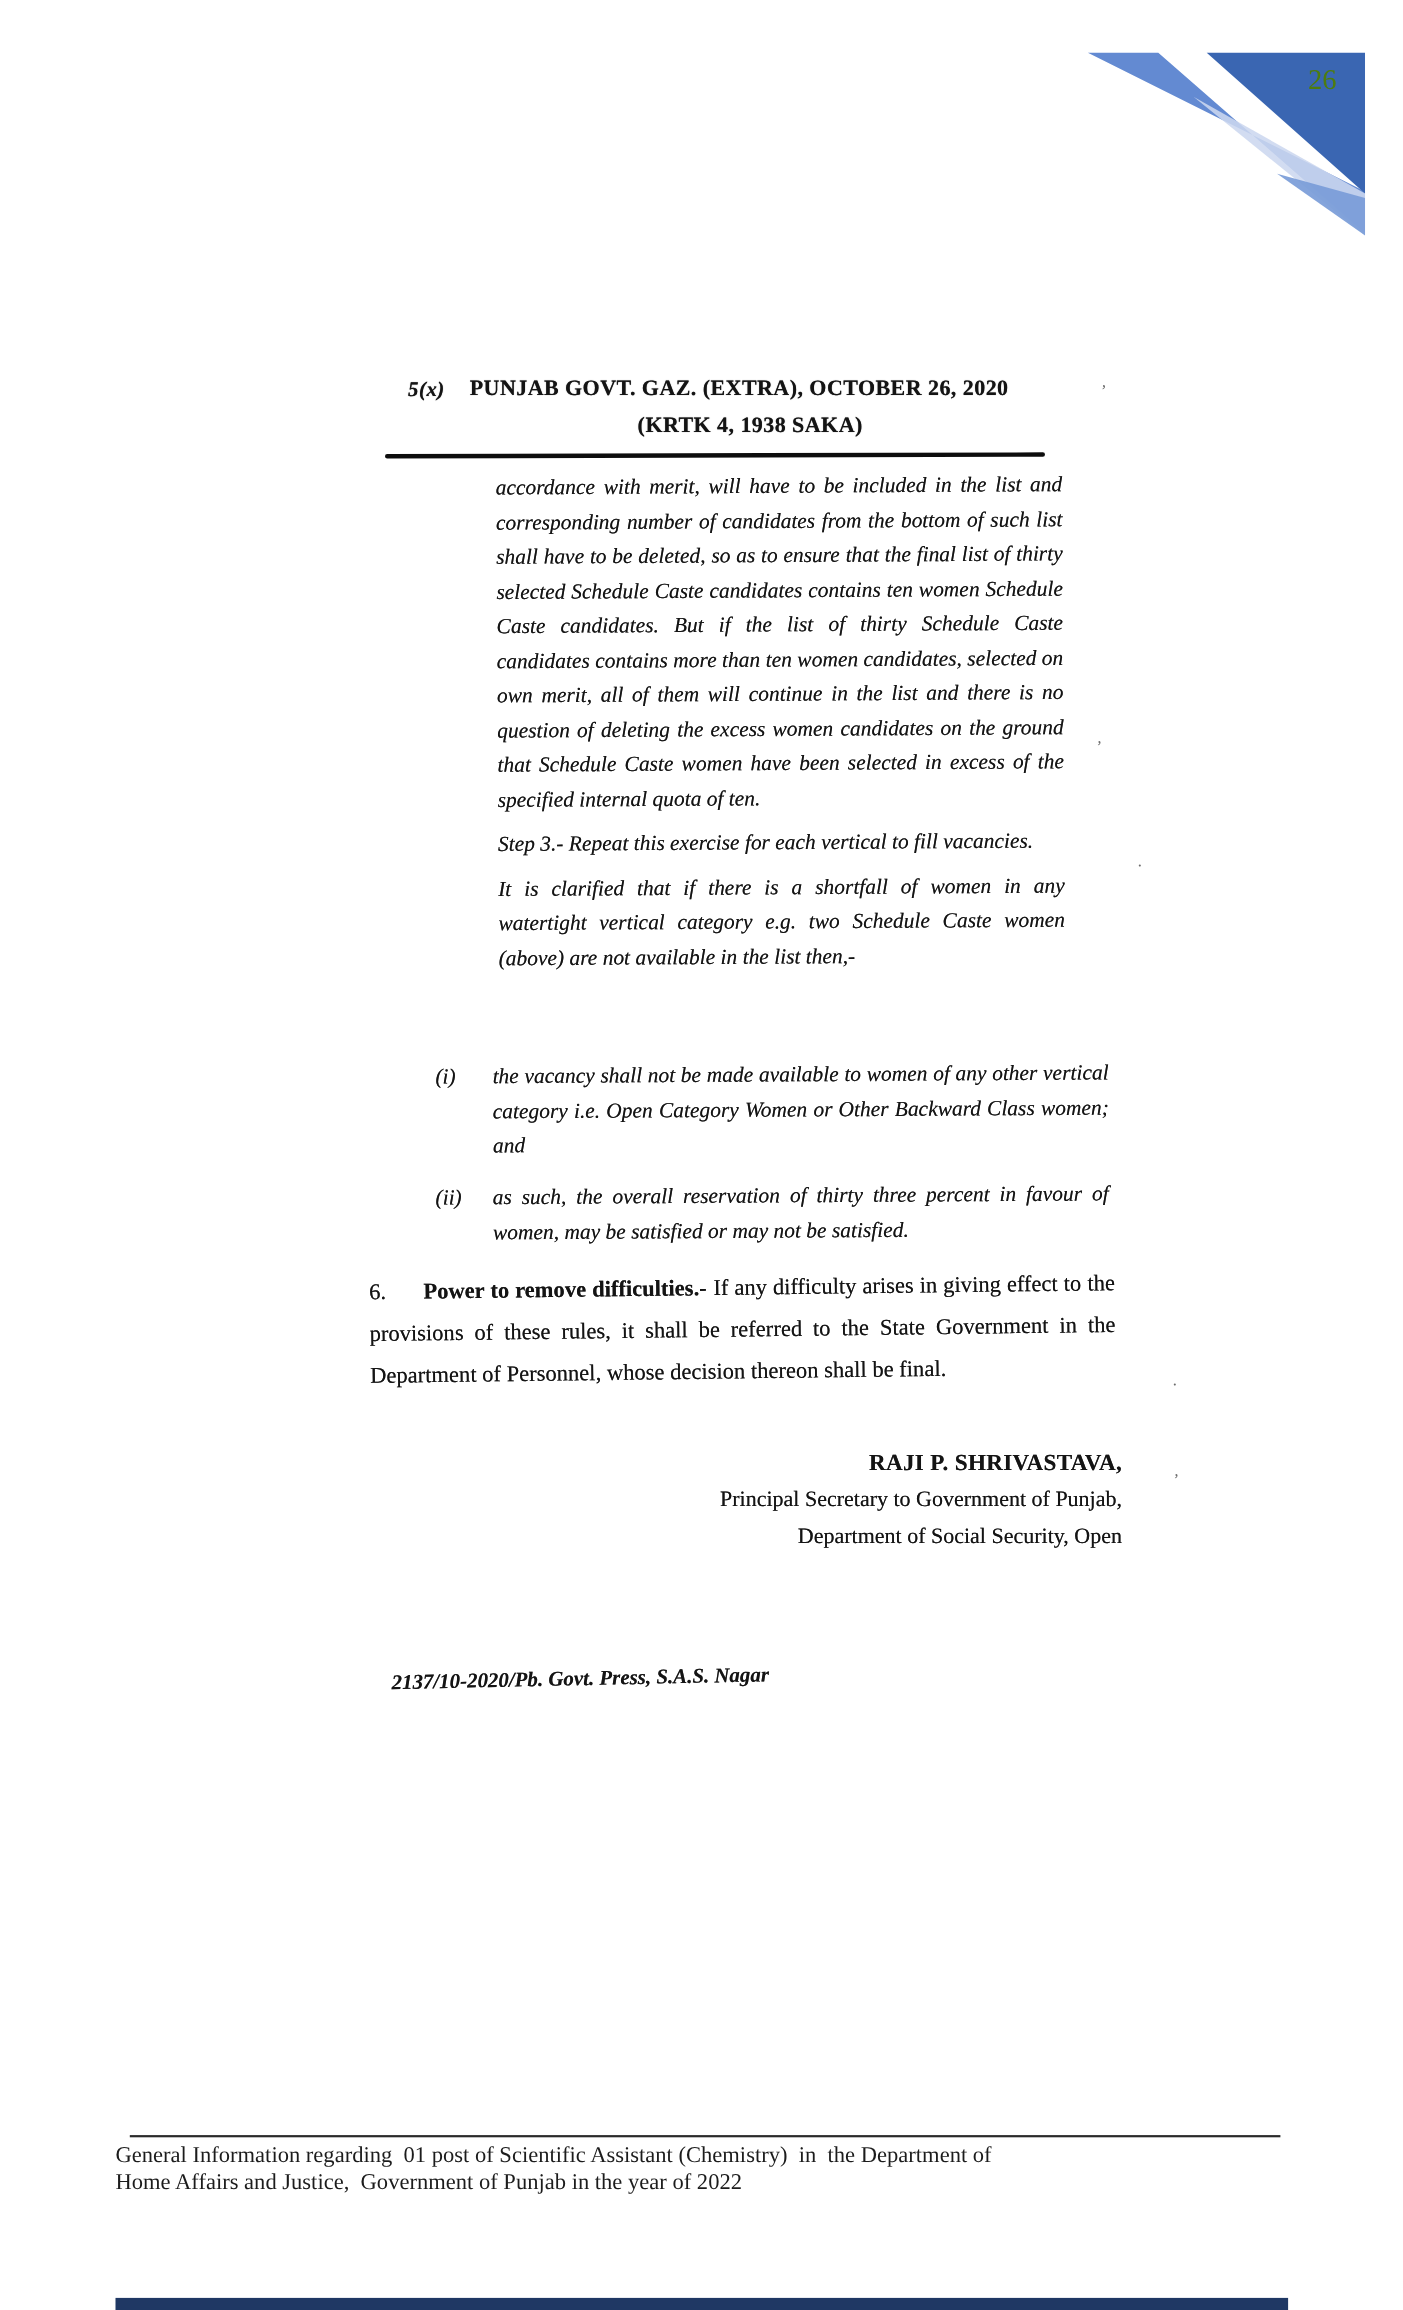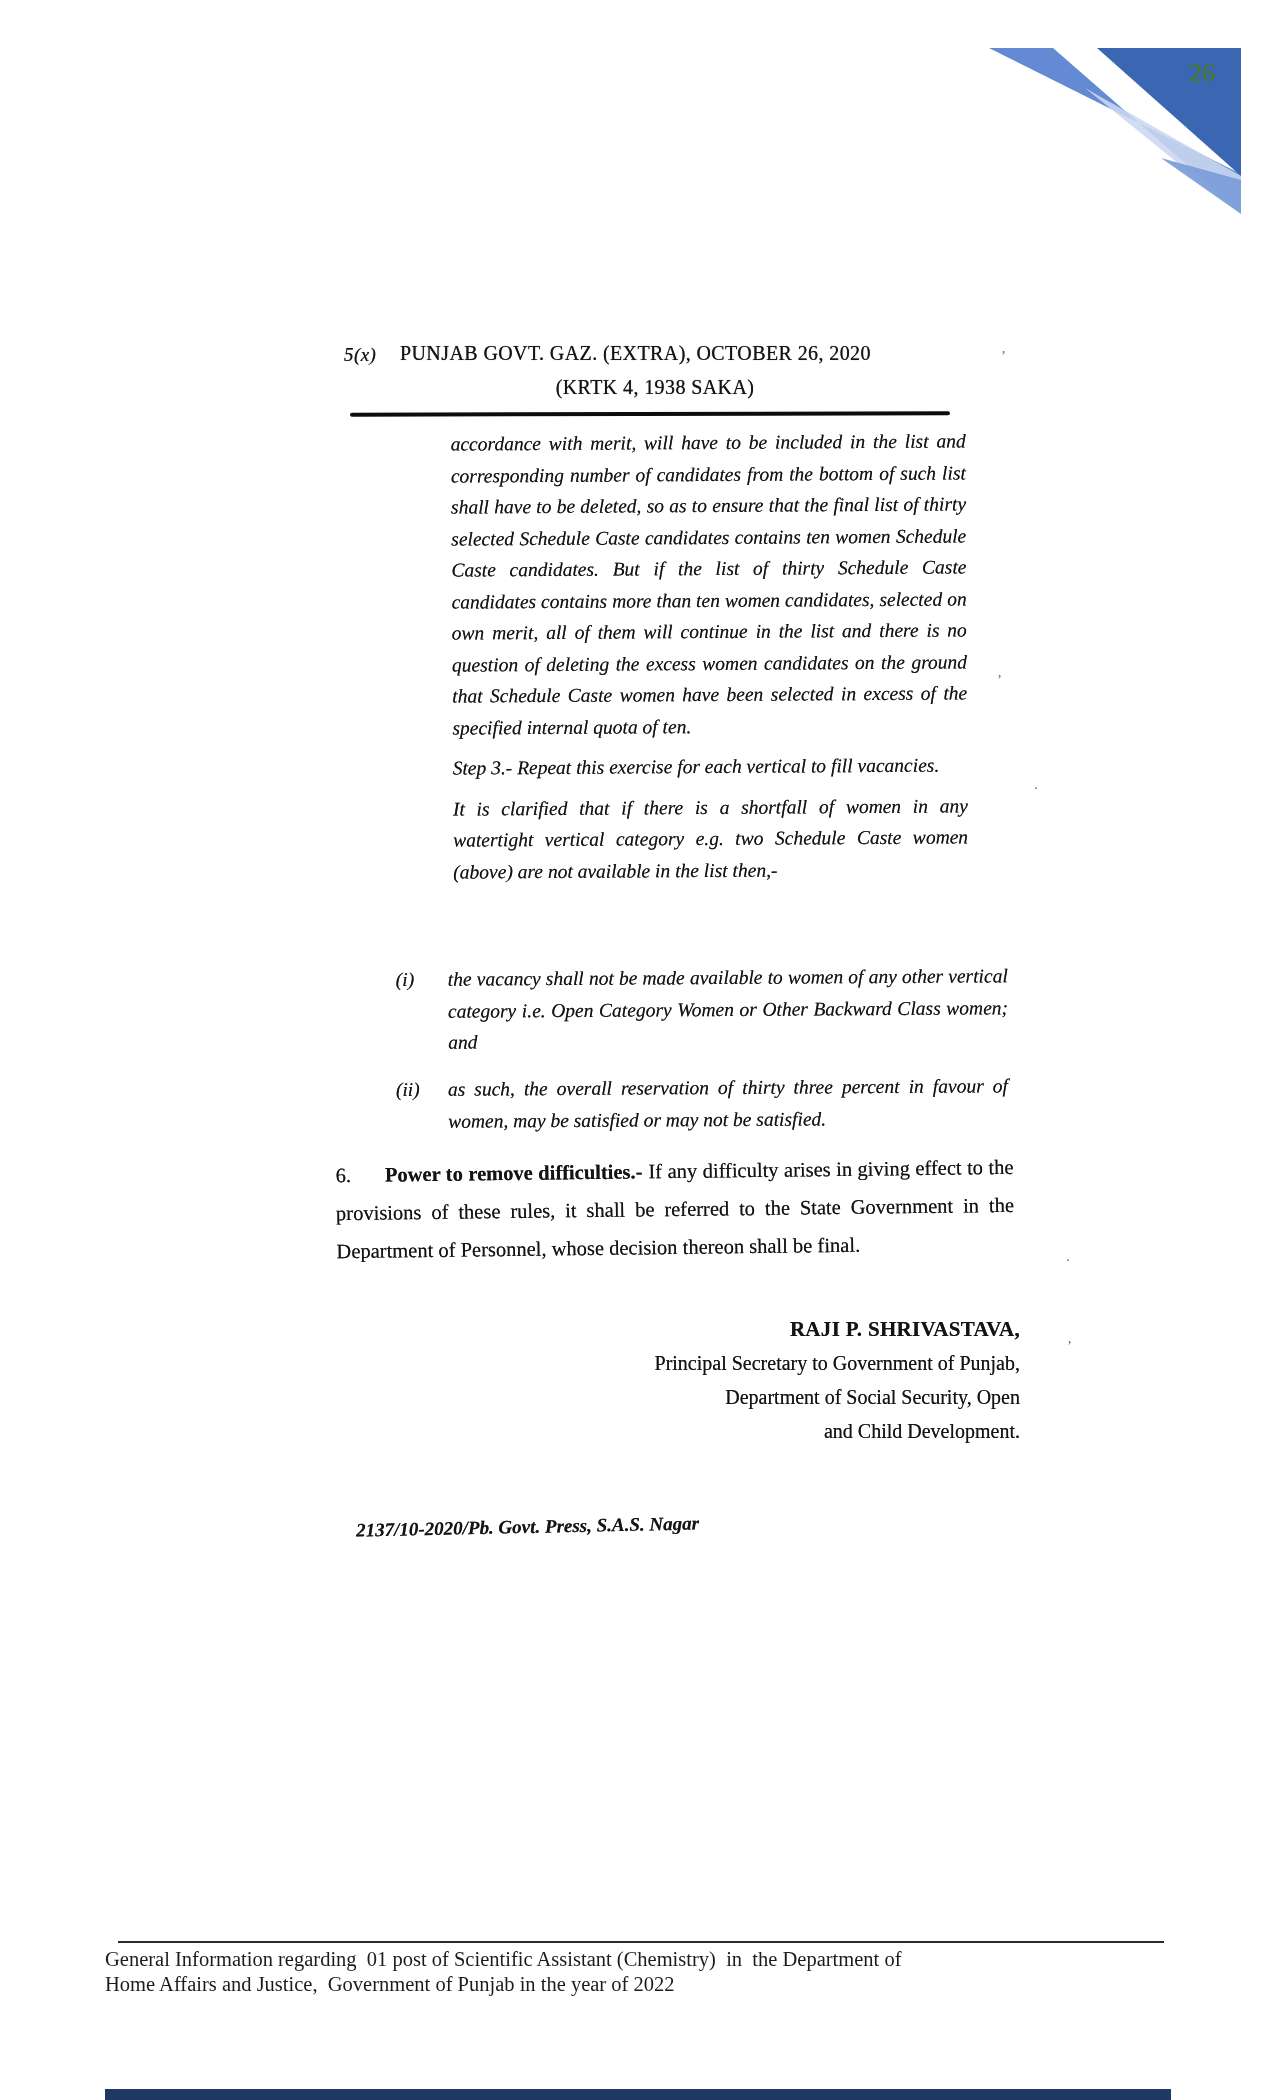--- a/index.html
+++ b/index.html
@@ -12,22 +12,22 @@
     color:#141414;
   }
   
   #corner{position:absolute;top:46px;right:34px;width:252px;height:172px;}
   #page-number{
     position:absolute;top:58px;left:1178px;width:48px;
     text-align:center;color:#4d7c0f;font-size:26px;
     font-family:"Liberation Serif", serif;
   }
   
-  .hdr{position:absolute;font-weight:normal;letter-spacing:.4px;
-       text-shadow:0 0 .7px rgba(0,0,0,.75);}
+  .hdr{position:absolute;font-weight:bold;letter-spacing:.4px;
+       text-shadow:0 0 .7px rgba(0,0,0,.75);margin-left:27px;}
   #hdr-ref{top:344px;left:344px;font-size:19px;font-style:italic;}
   #hdr-line1{top:342px;left:400px;width:510px;font-size:20px;}
   #hdr-line2{top:376px;left:400px;width:510px;text-align:center;font-size:20px;}
   #hdr-rule{position:absolute;top:412px;left:350px;width:600px;height:4px;
             background:#0d0d0d;border-radius:2px;transform:rotate(-.15deg);}
   
   .scan{font-style:italic;font-size:19.5px;line-height:31.5px;
         text-align:justify;text-shadow:0 0 .5px rgba(0,0,0,.65);}
   #body-col{position:absolute;top:427px;left:452px;width:515px;transform:rotate(-.35deg);}
   #body-col p{margin:0 0 9px 0;}
@@ -93,21 +93,20 @@
   </div>
 
   <div id="clause6">
     <span class="num">6.</span><span class="lead">Power to remove difficulties.-</span><span>If any difficulty arises in giving effect to the provisions of these rules, it shall be referred to the State Government in the Department of Personnel, whose decision thereon shall be final.</span>
   </div>
 
   <div id="signature">
     <div id="sig-name">RAJI P. SHRIVASTAVA,</div>
     <div>Principal Secretary to Government of Punjab,</div>
     <div>Department of Social Security, Open</div>
-    <div>and Child Development.</div>
   </div>
 
   <div id="press-line">2137/10-2020/Pb. Govt. Press, S.A.S. Nagar</div>
 
   <span class="artifact" style="top:348px;left:1000px;">’</span>
   <span class="artifact" style="top:672px;left:996px;">’</span>
   <span class="artifact" style="top:780px;left:1034px;">·</span>
   <span class="artifact" style="top:1252px;left:1066px;">·</span>
   <span class="artifact" style="top:1338px;left:1066px;">’</span>
 

